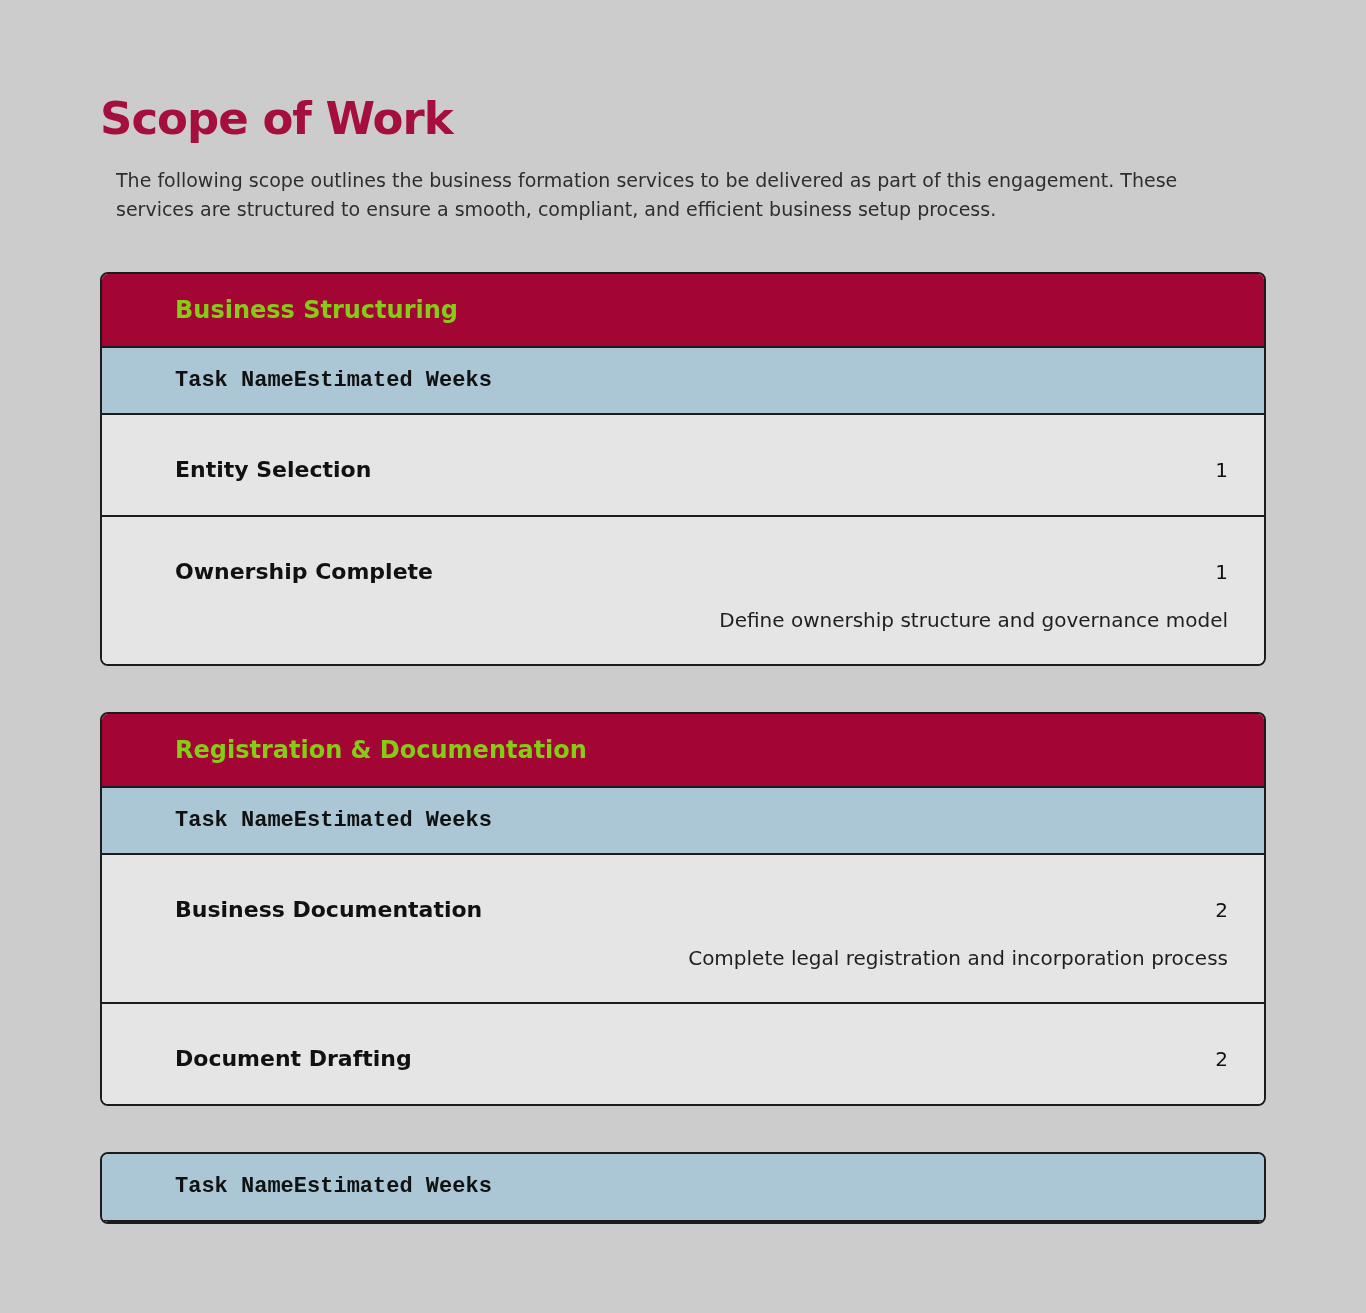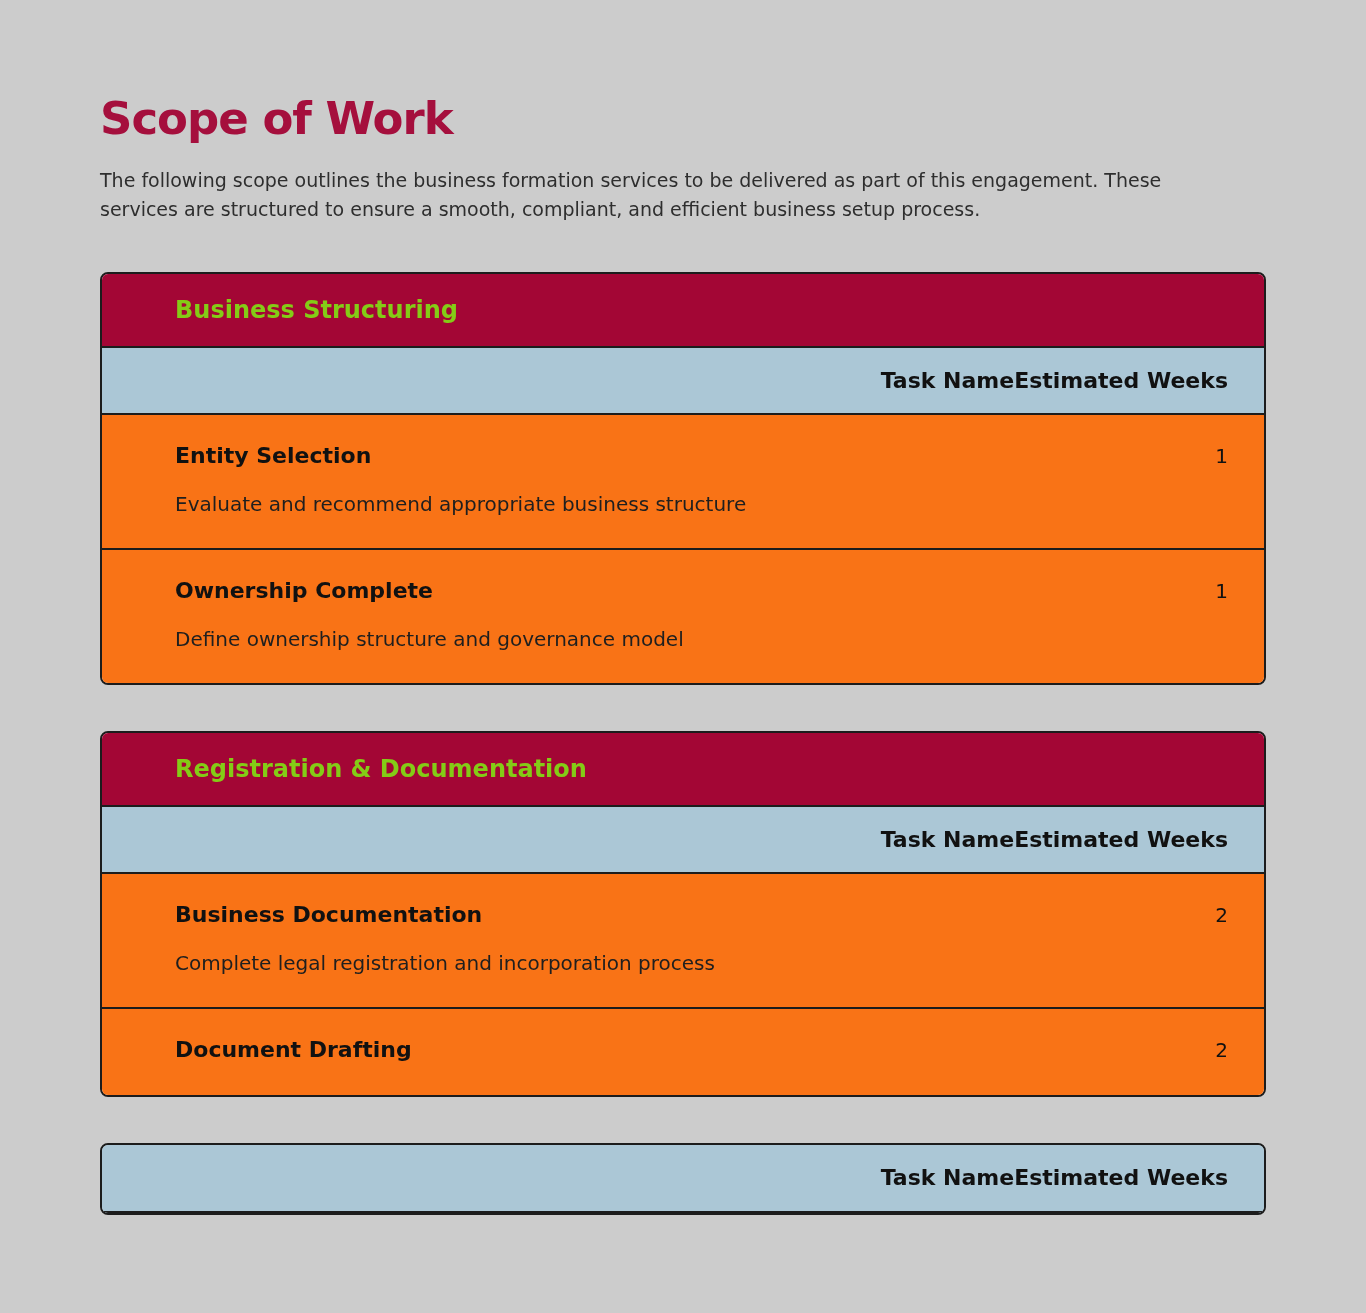--- a/index.html
+++ b/index.html
@@ -30,21 +30,21 @@
   }
   h1.page-title {
     margin: 0 0 20px 0;
     font-size: 45px;
     line-height: 1.2;
     font-weight: 800;
     letter-spacing: -1px;
     color: var(--title-color);
   }
   p.page-description {
-    margin: 0 0 47px 0;
+    margin: 0 0 47px 16px;
     font-size: 19px;
     line-height: 1.54;
     color: var(--text-body);
     max-width: 1120px;
   }
   .card {
     border: 2px solid var(--border-color);
     border-radius: 8px;
     overflow: hidden;
     background: #ffffff;
@@ -55,35 +55,37 @@
     color: #84cc16;
     padding: 21px 36px 21px 73px;
     font-size: 24px;
     font-weight: 700;
     line-height: 1.25;
     border-bottom: 2px solid var(--border-color);
   }
   .cols {
     background: var(--header-row-bg);
     display: flex;
-    justify-content: flex-end;
+    justify-content: flex-start;
     align-items: center;
     padding: 17px 36px 17px 73px;
     border-bottom: 2px solid var(--border-color);
+    font-family: Liberation Mono, monospace;
   }
   .cols span {
     font-size: 22px;
     font-weight: 700;
     color: var(--text-dark);
     line-height: 1.45;
   }
   .task-row {
-    background: #f97316;
-    padding: 27px 36px 30px 73px;
+    background: #e5e5e5;
+    padding: 41px 36px 30px 73px;
     border-bottom: 2px solid var(--border-color);
+    text-align: right;
   }
   .task-row:last-child { border-bottom: none; }
   .task-top {
     display: flex;
     justify-content: space-between;
     align-items: baseline;
   }
   .task-name {
     font-size: 22px;
     font-weight: 700;
@@ -119,21 +121,20 @@
     <div class="cols">
       <span>Task Name</span>
       <span>Estimated Weeks</span>
     </div>
     <div class="tasks">
   <div class="task-row">
     <div class="task-top">
       <span class="task-name">Entity Selection</span>
       <span class="task-weeks">1</span>
     </div>
-    <div class="task-desc">Evaluate and recommend appropriate business structure</div>
   </div>
 
   <div class="task-row">
     <div class="task-top">
       <span class="task-name">Ownership Complete</span>
       <span class="task-weeks">1</span>
     </div>
     <div class="task-desc">Define ownership structure and governance model</div>
   </div>
 </div>

